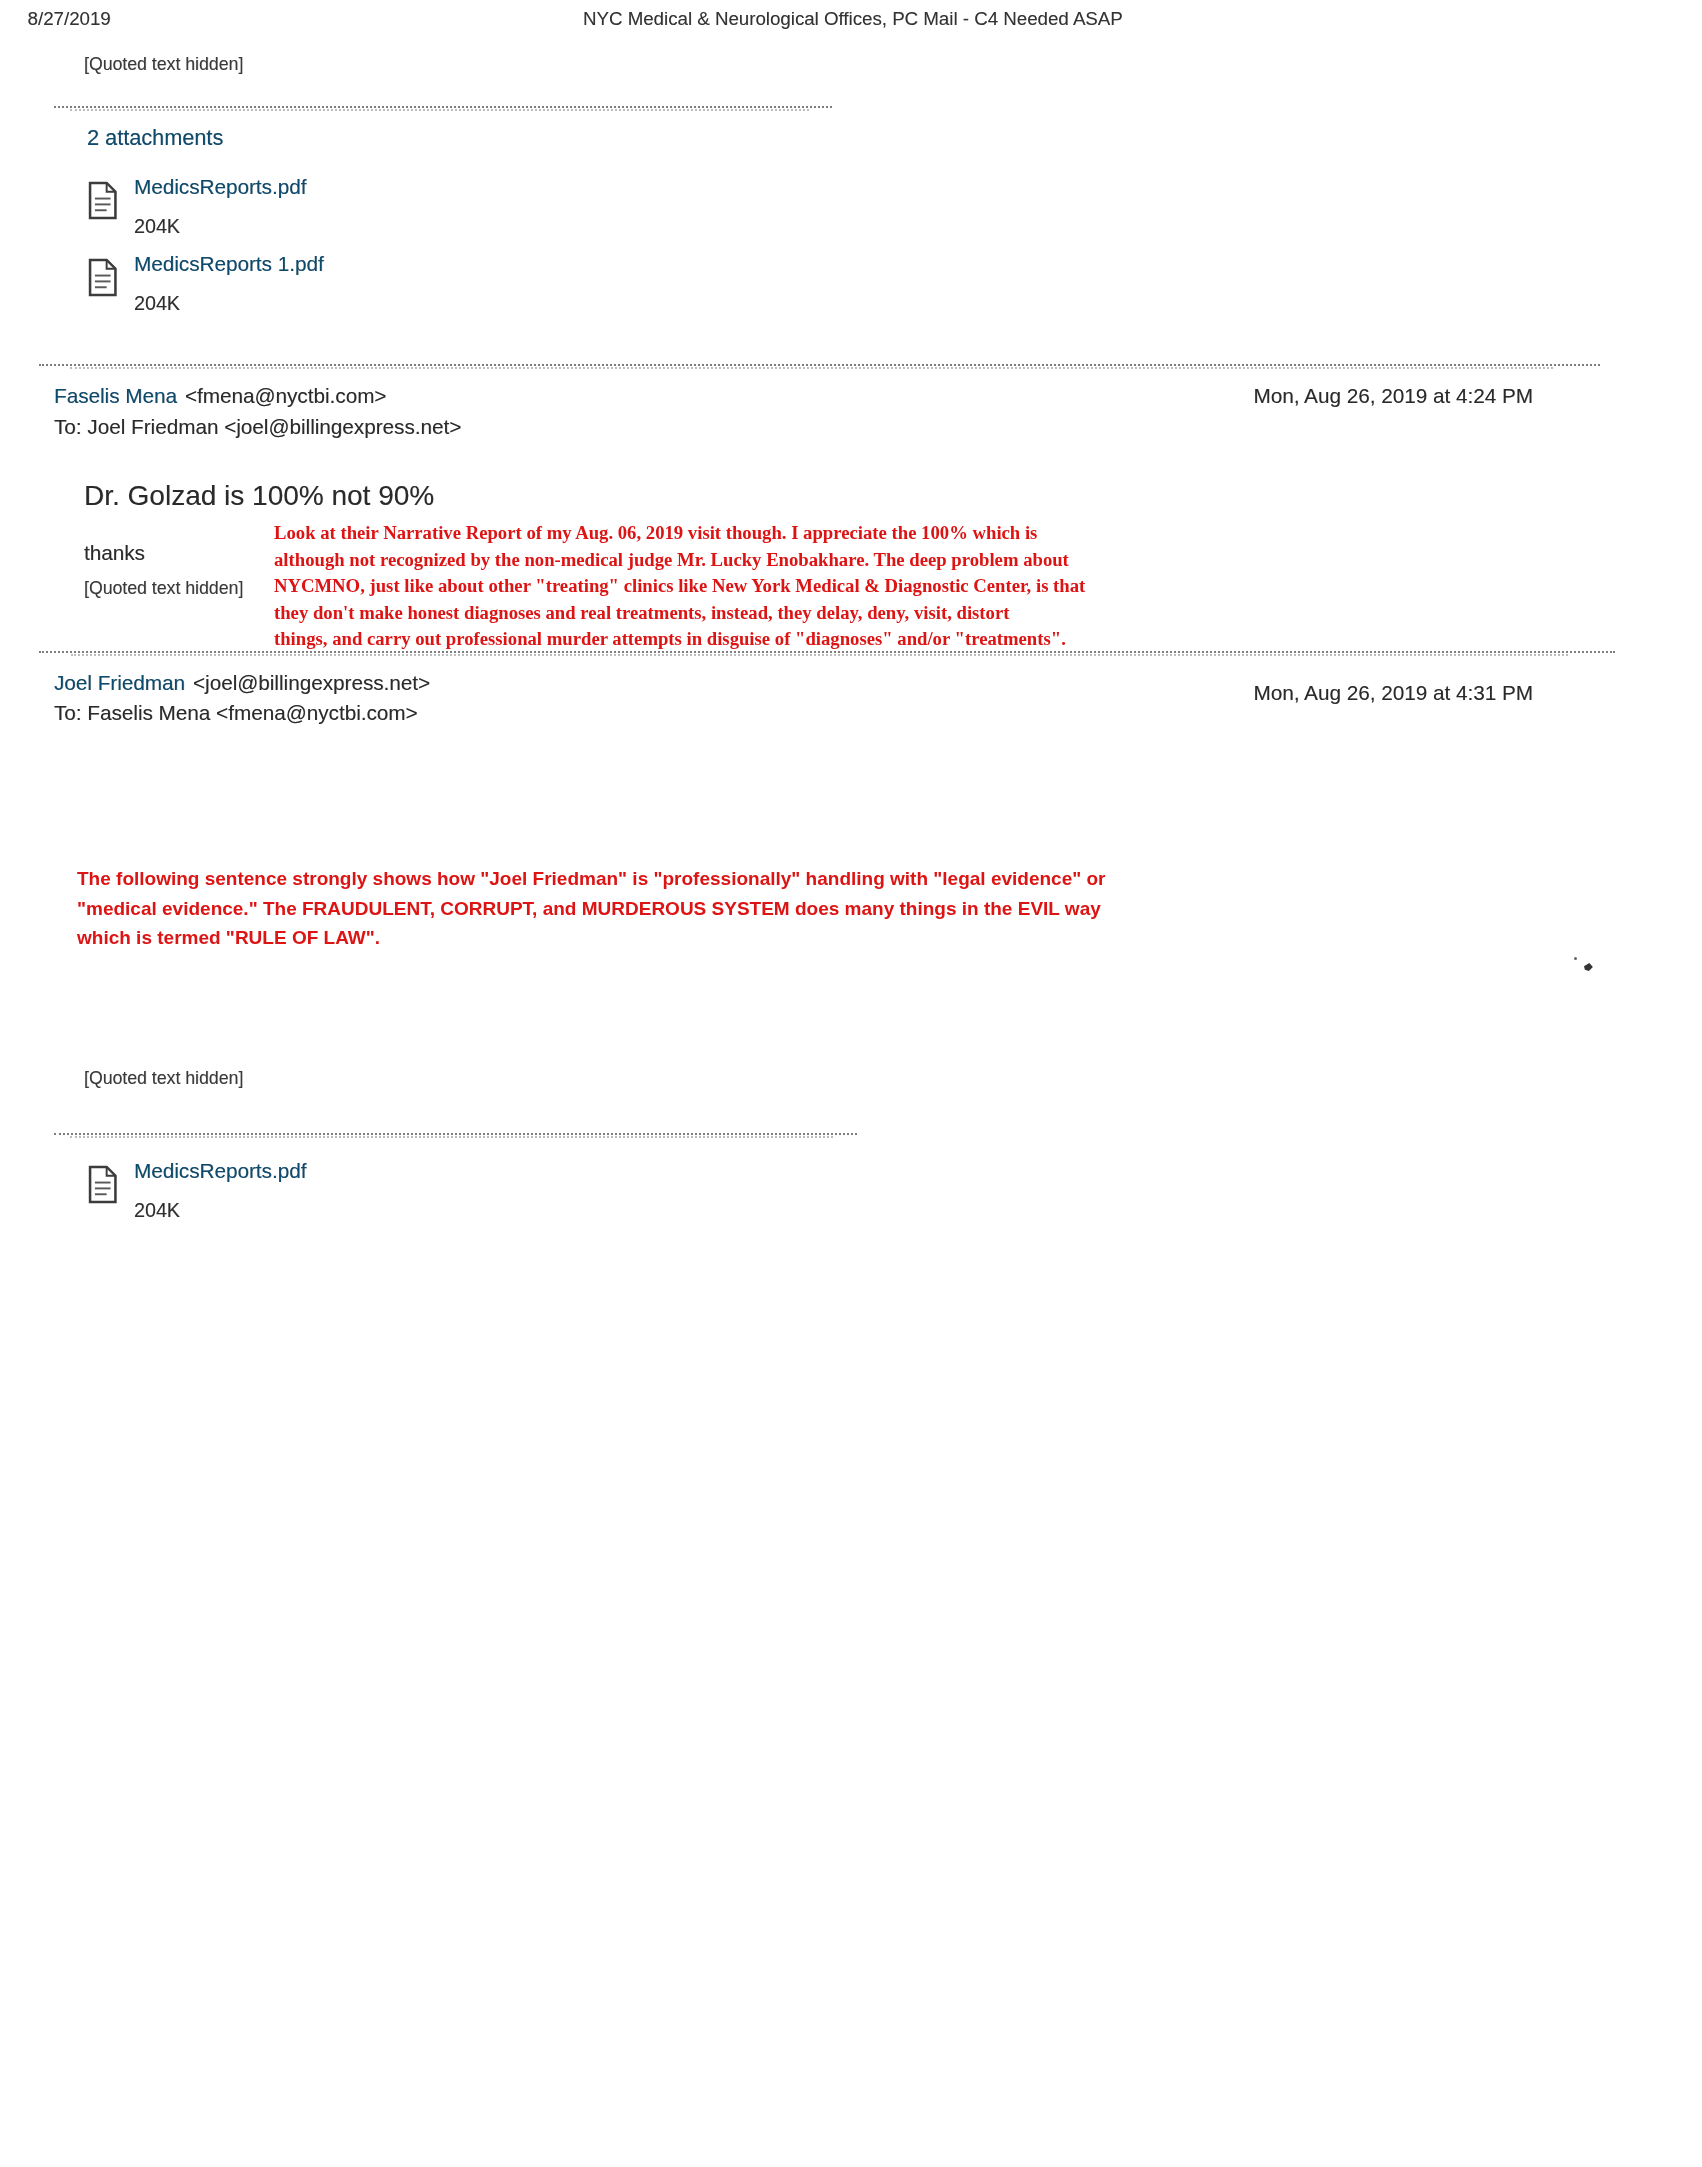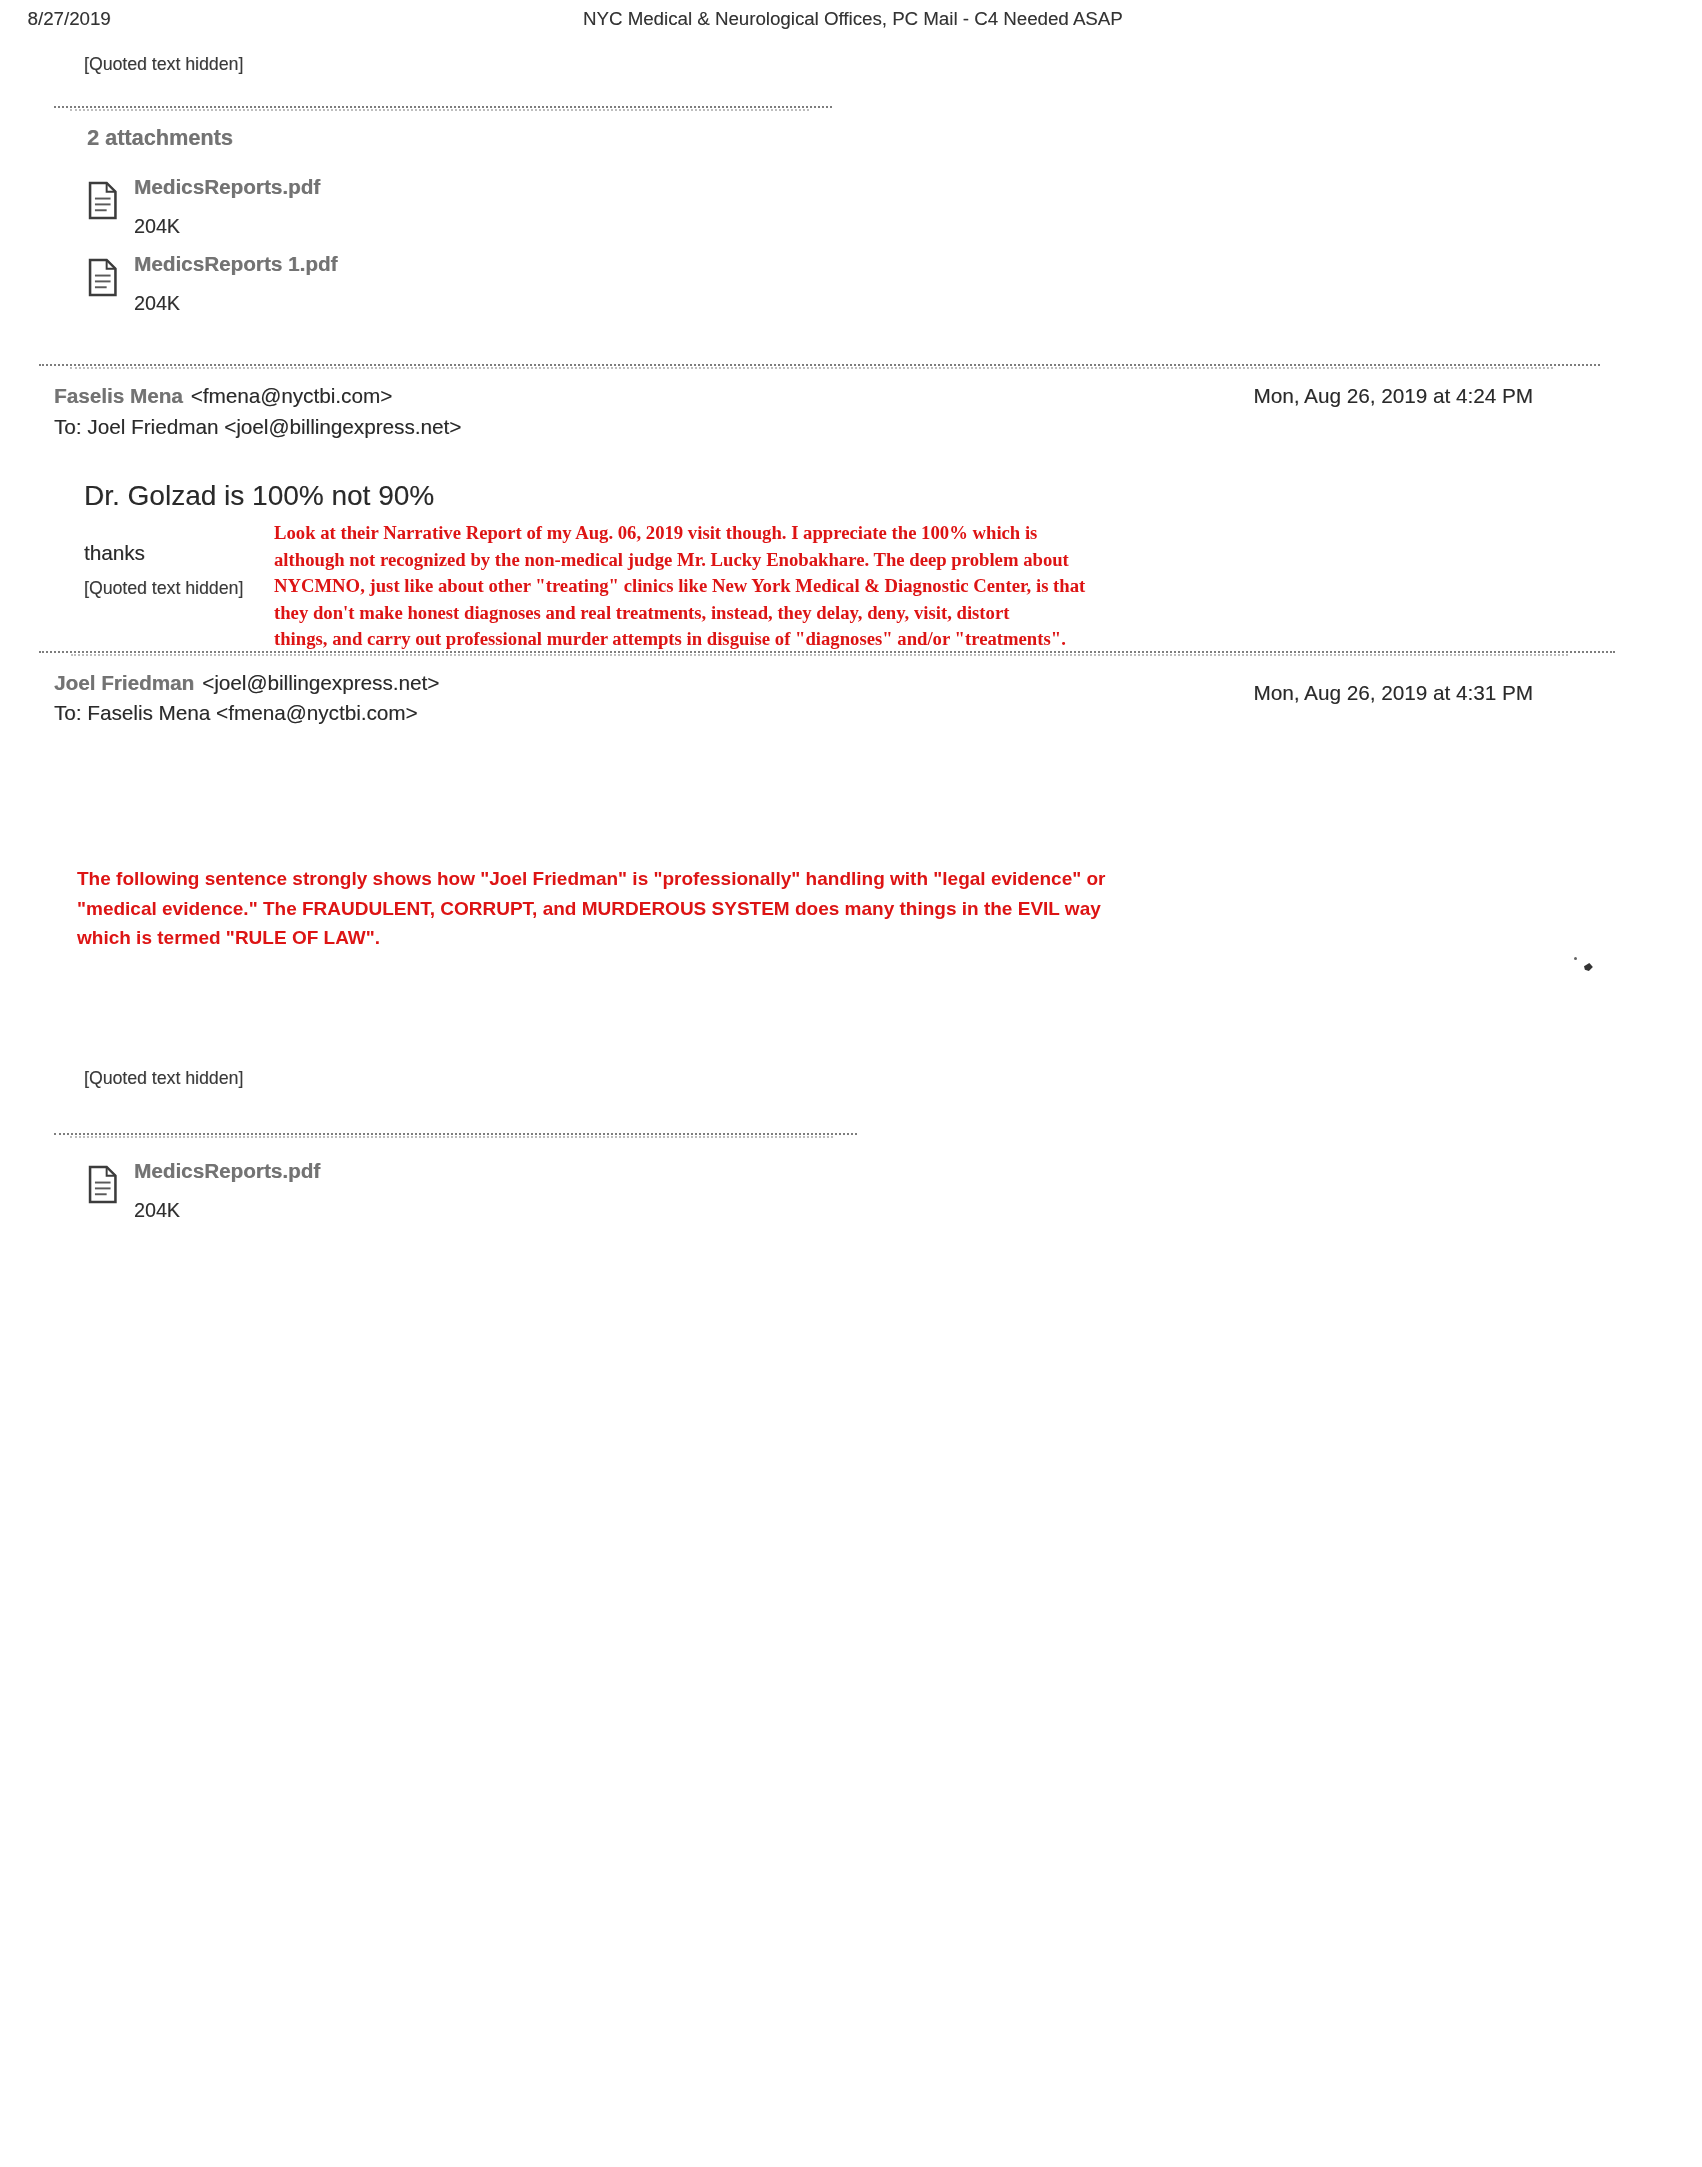--- a/index.html
+++ b/index.html
@@ -7,21 +7,21 @@
     position:relative;
     width:1702px;
     height:2060px;
     background:#ffffff;
     font-family:"Liberation Sans", sans-serif;
     color:#242424;
     overflow:hidden;
   }
   .abs{position:absolute;white-space:nowrap;}
   .scan{color:#2a2a2a;text-shadow:0.4px 0.4px 0 rgba(0,0,0,0.30);}
-  .scanbold{color:#737373;font-weight:bold;text-shadow:0.4px 0.4px 0 rgba(0,0,0,0.35);}
+  .scanbold{color:#0c4a6e;font-weight:normal;text-shadow:0.4px 0.4px 0 rgba(0,0,0,0.35);}
   .hdr{font-size:18.7px;color:#333;text-shadow:0.3px 0.3px 0 rgba(0,0,0,0.3);}
   .qth{font-size:17.7px;color:#3a3a3a;}
   .dotline{
     position:absolute;height:3.9px;
     border-top:2px dotted #7d7d7d;
   }
   .dotline::after{
     content:"";position:absolute;left:2%;top:1px;width:95%;height:0;
     border-top:2px dotted #bdbdbd;
   }

